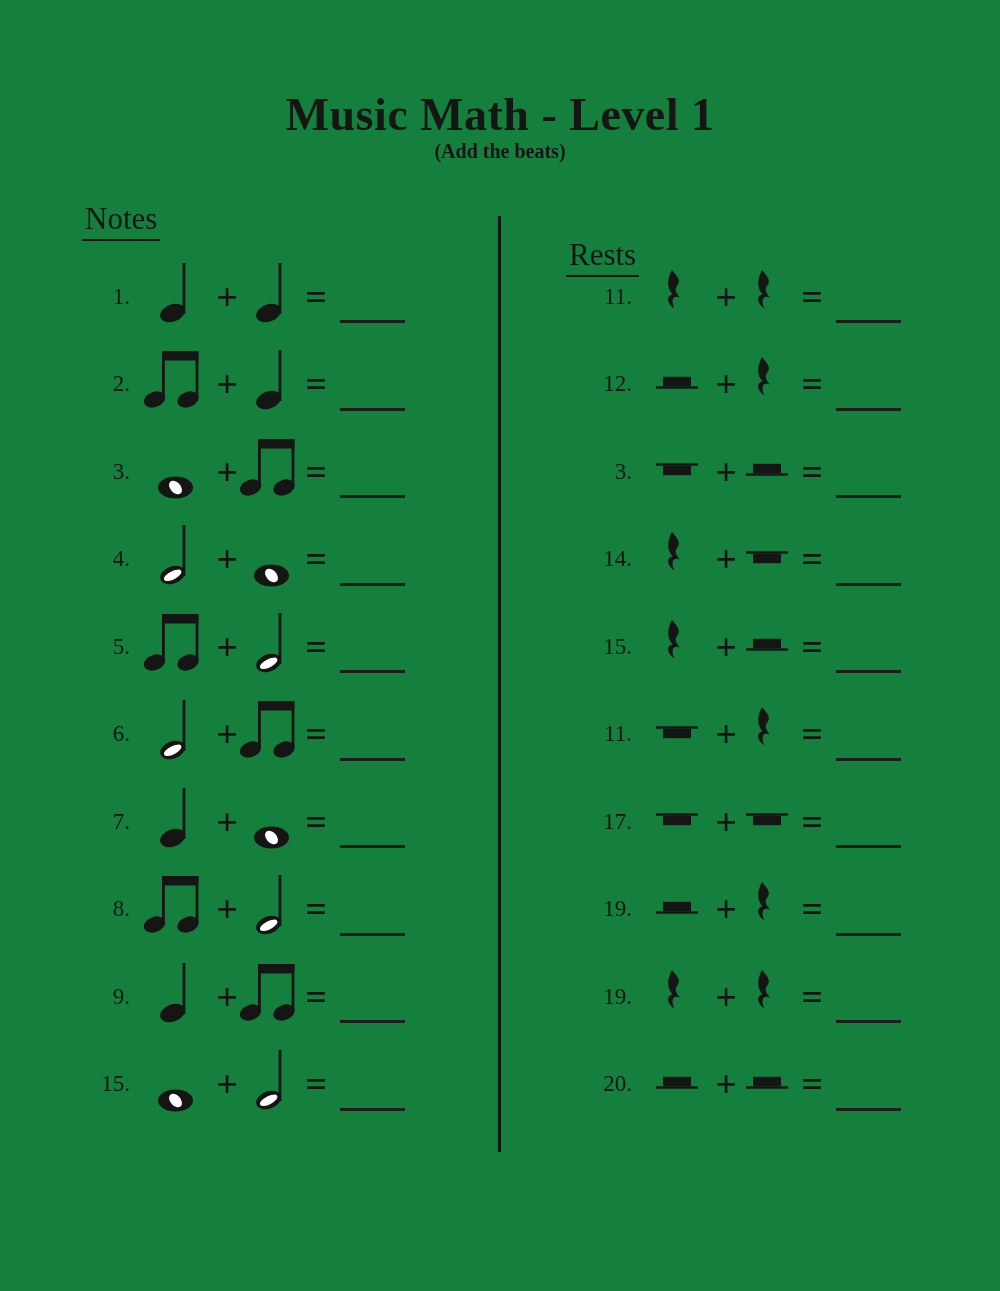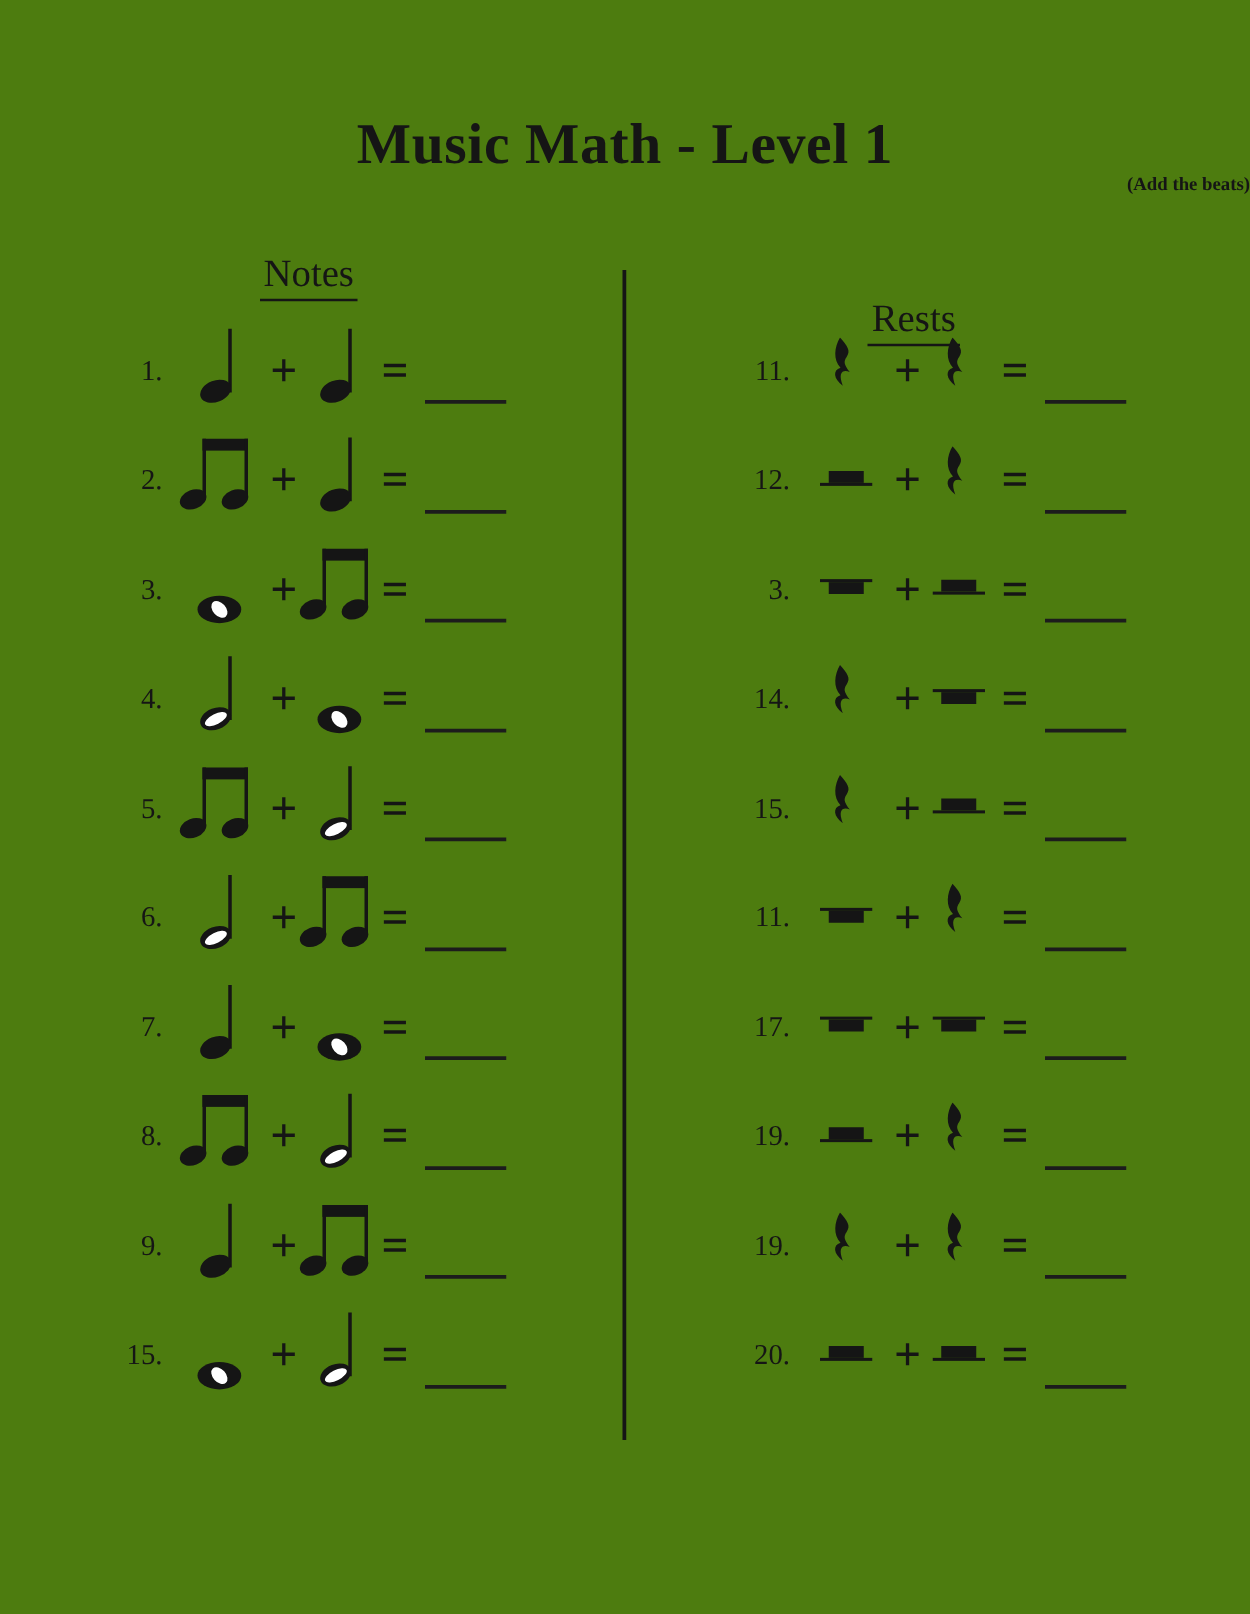--- a/index.html
+++ b/index.html
@@ -1,35 +1,35 @@
 <!DOCTYPE html>
 <html><head>
 <meta charset="utf-8">
 <style>
   html,body{margin:0;padding:0;background:#e8e8e8;}
   .page{
     position:relative;
     width:1000px;height:1291px;
-    background:#4d7c0f;
+    background:#15803d;
     font-family:"Liberation Serif", serif;
     color:#151515;
     overflow:hidden;
     margin:0 auto;
   }
   .title{
     position:absolute;top:88px;left:0;width:100%;
     text-align:center;font-size:46px;font-weight:600;
     margin:0;letter-spacing:0.5px;
   }
   .subtitle{
     position:absolute;top:140px;left:0;width:100%;
-    text-align:right;font-size:15px;font-weight:600;
+    text-align:center;font-size:20px;font-weight:600;
   }
   .col-head{
-    position:absolute;top:201px;text-align:center;font-size:31px;
+    position:absolute;top:201px;font-size:31px;
   }
   .col-head span{border-bottom:2.5px solid #151515;padding:0 3px 3px;}
   .notes-head{left:82px;width:330px;}
   .rests-head{left:566px;width:330px;margin-top:36px;}
   .divider{
     position:absolute;left:498px;top:216px;width:3px;height:936px;
     background:#151515;
   }
   .col{position:absolute;top:253px;width:340px;}
   .col-left{left:82px;}

